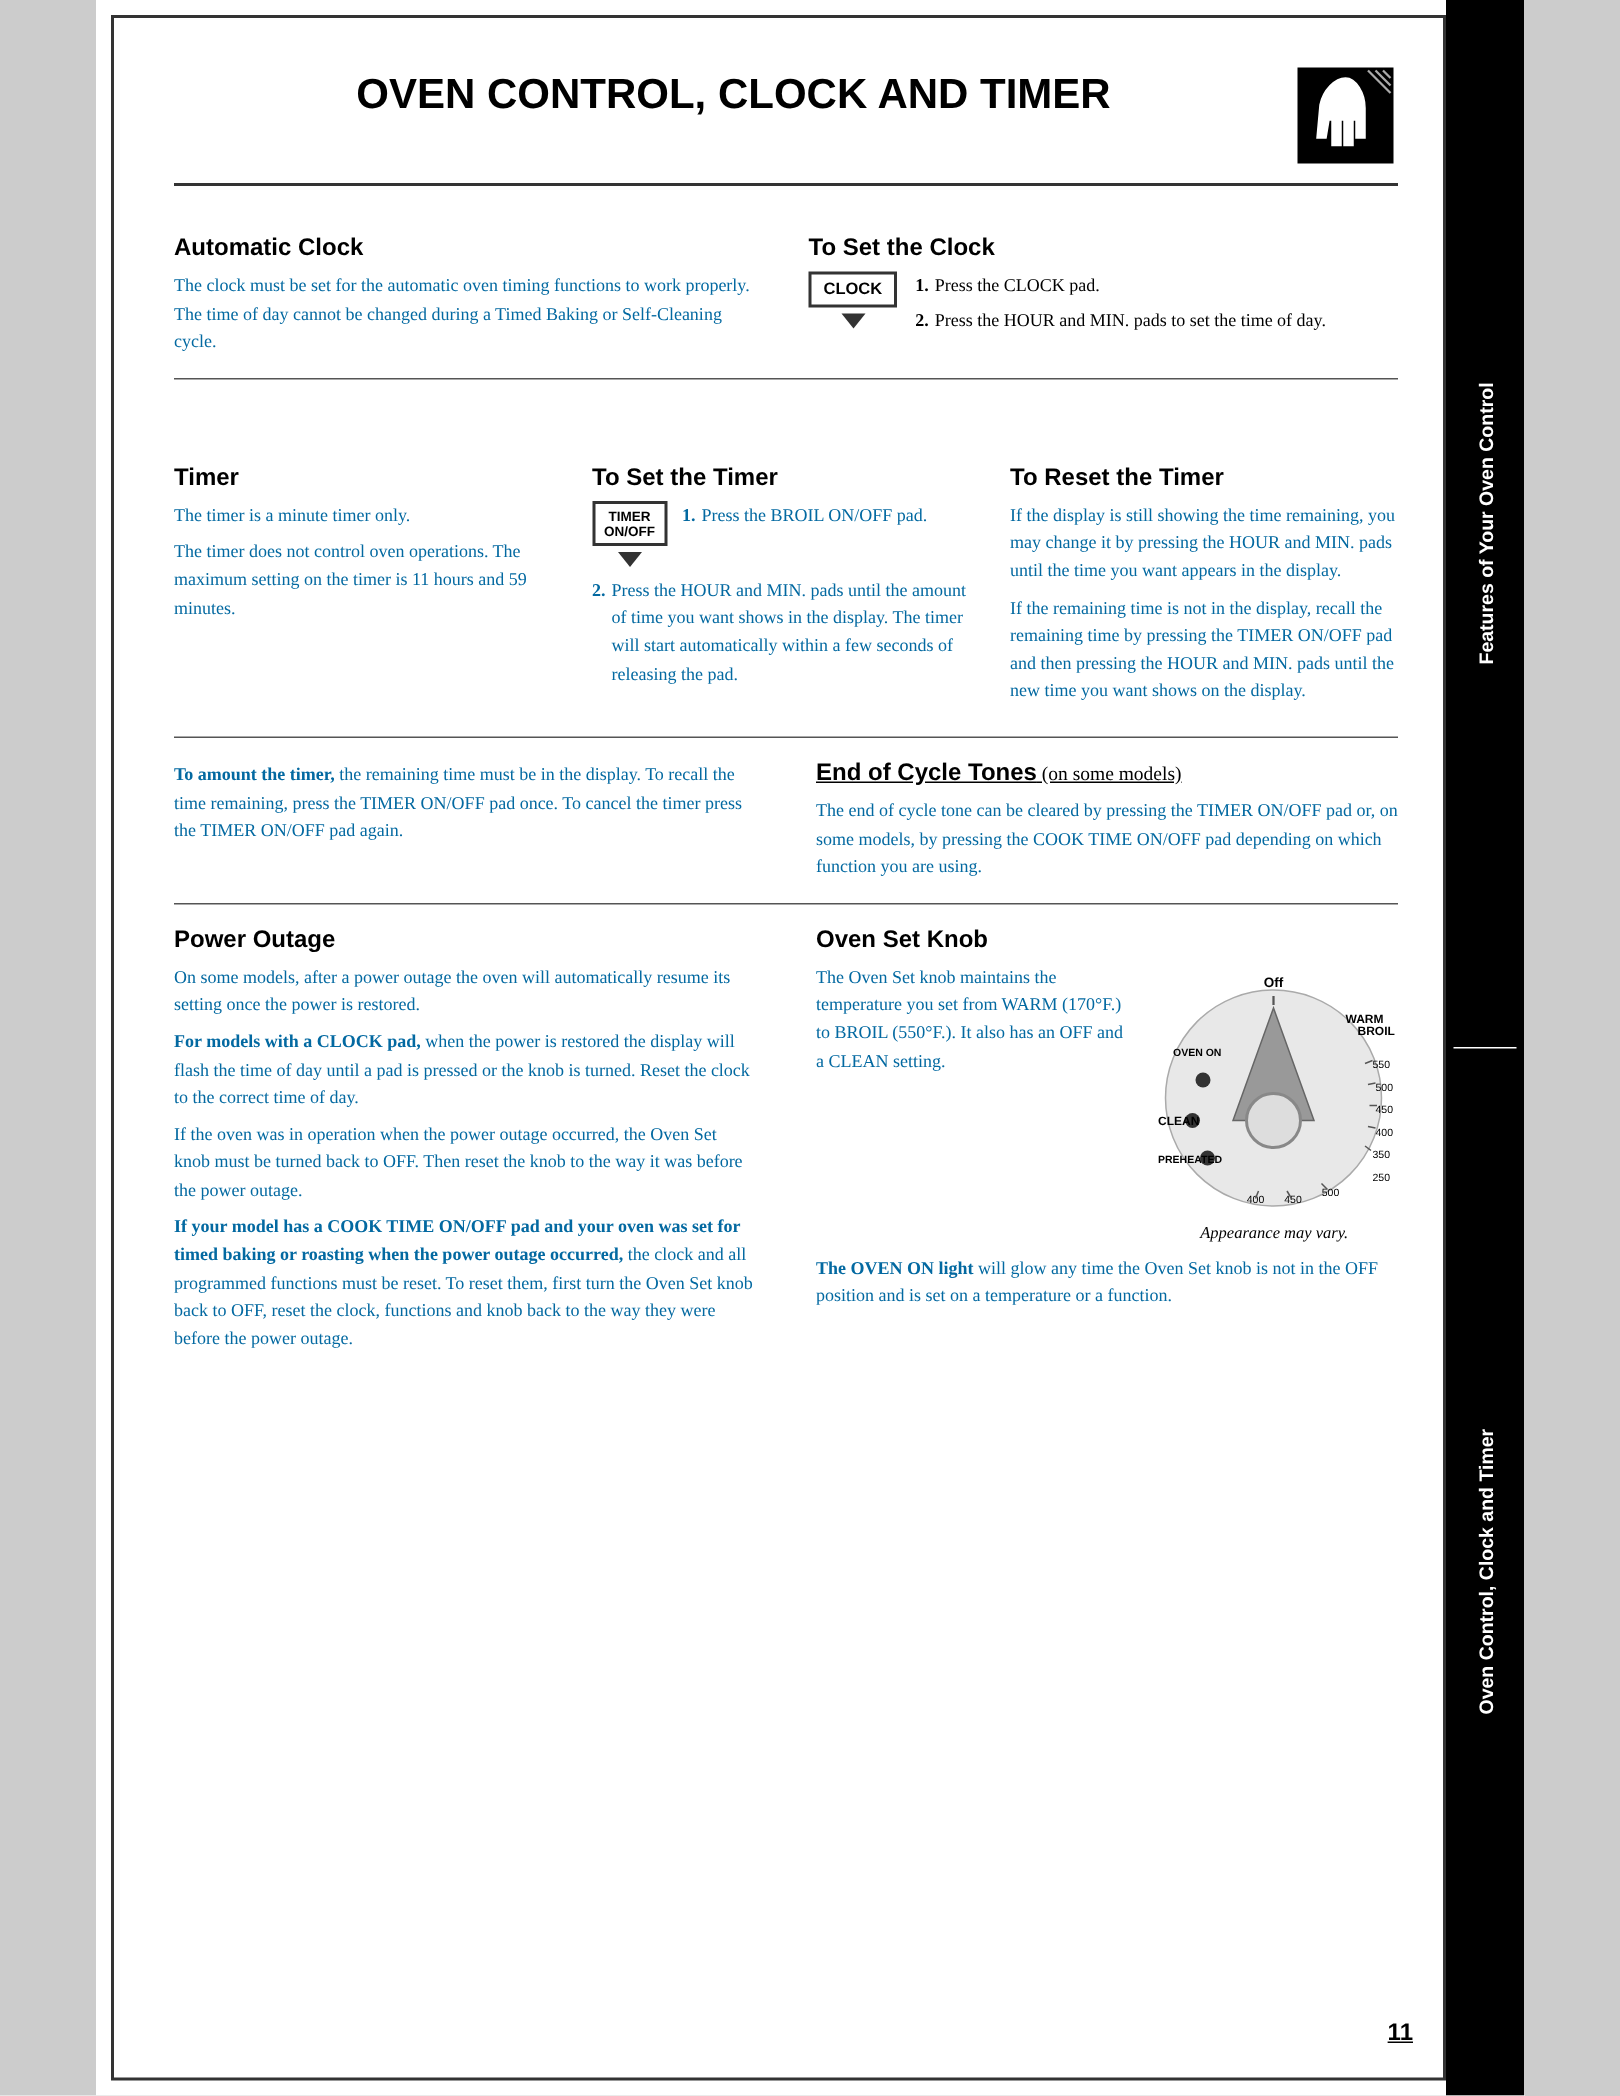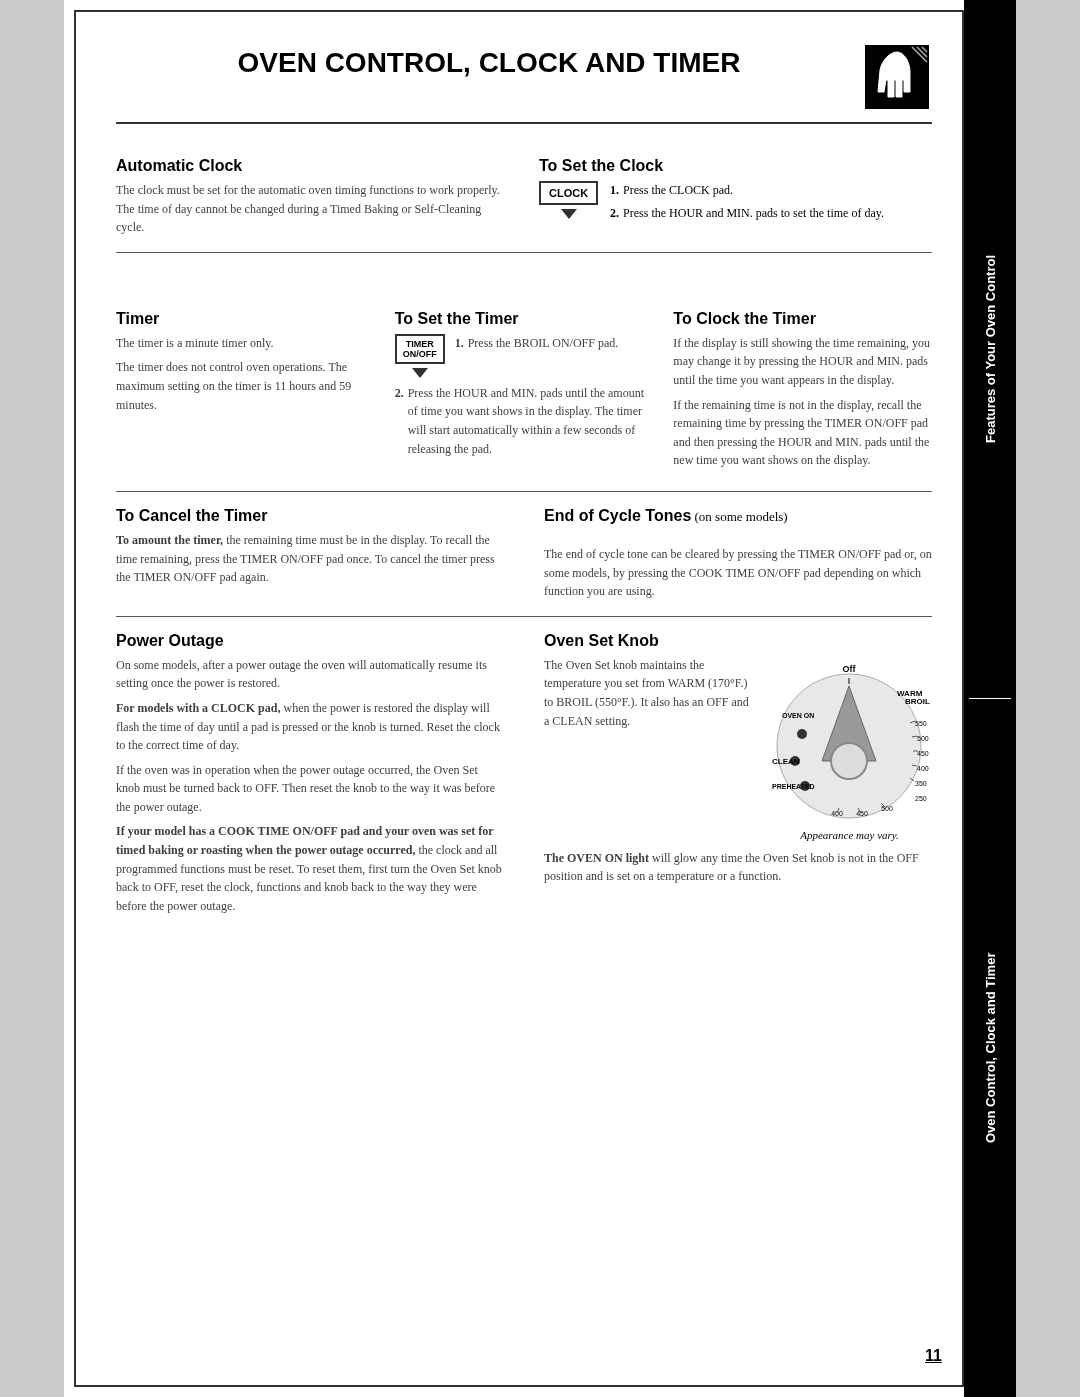--- a/index.html
+++ b/index.html
@@ -97,21 +97,21 @@
     .section-title {
       font-size: 16px;
       font-weight: bold;
       font-family: Arial, Helvetica, sans-serif;
       margin-bottom: 6px;
     }
 
     .section-body {
       font-size: 12px;
       line-height: 1.55;
-      color: #404040;
+      color: #0369a1;
     }
 
     .section-body p {
       margin-bottom: 6px;
     }
 
     
     .clock-pad {
       display: inline-block;
       border: 2px solid #333;
@@ -291,41 +291,40 @@
         </div>
         <div class="section-body">
           <div class="step">
             <span class="step-num">2.</span>
             <span>Press the HOUR and MIN. pads until the amount of time you want shows in the display. The timer will start automatically within a few seconds of releasing the pad.</span>
           </div>
         </div>
       </div>
 
       <div class="col-1-3">
-        <div class="section-title">To Clock the Timer</div>
+        <div class="section-title">To Reset the Timer</div>
         <div class="section-body">
           <p>If the display is still showing the time remaining, you may change it by pressing the HOUR and MIN. pads until the time you want appears in the display.</p>
           <p>If the remaining time is not in the display, recall the remaining time by pressing the TIMER ON/OFF pad and then pressing the HOUR and MIN. pads until the new time you want shows on the display.</p>
         </div>
       </div>
     </div>
 
     <div class="section-row">
 
       <div class="col-half">
-        <div class="section-title">To Cancel the Timer</div>
         <div class="section-body">
           <p>
             <strong>To amount the timer,</strong><span> the remaining time must be in the display. To recall the time remaining, press the TIMER ON/OFF pad once. To cancel the timer press the TIMER ON/OFF pad again.</span>
           </p>
         </div>
       </div>
 
       <div class="col-half" style="padding-left:20px;">
-        <div style="margin-bottom:20px;">
+        <div style="margin-bottom:6px;text-decoration:underline;">
           <span class="eoc-title">End of Cycle Tones</span><span class="eoc-subtitle"> (on some models)</span>
         </div>
         <div class="section-body">The end of cycle tone can be cleared by pressing the TIMER ON/OFF pad or, on some models, by pressing the COOK TIME ON/OFF pad depending on which function you are using.</div>
       </div>
     </div>
 
     <div class="section-row" style="border-bottom:none; padding-bottom:30px;">
 
       <div class="col-half">
         <div class="section-title">Power Outage</div>

